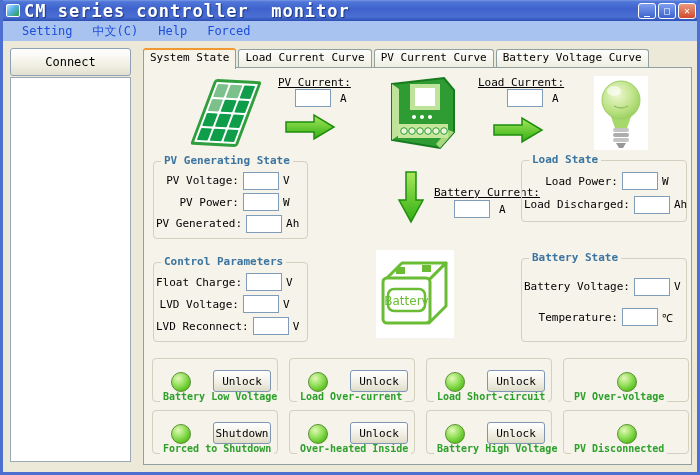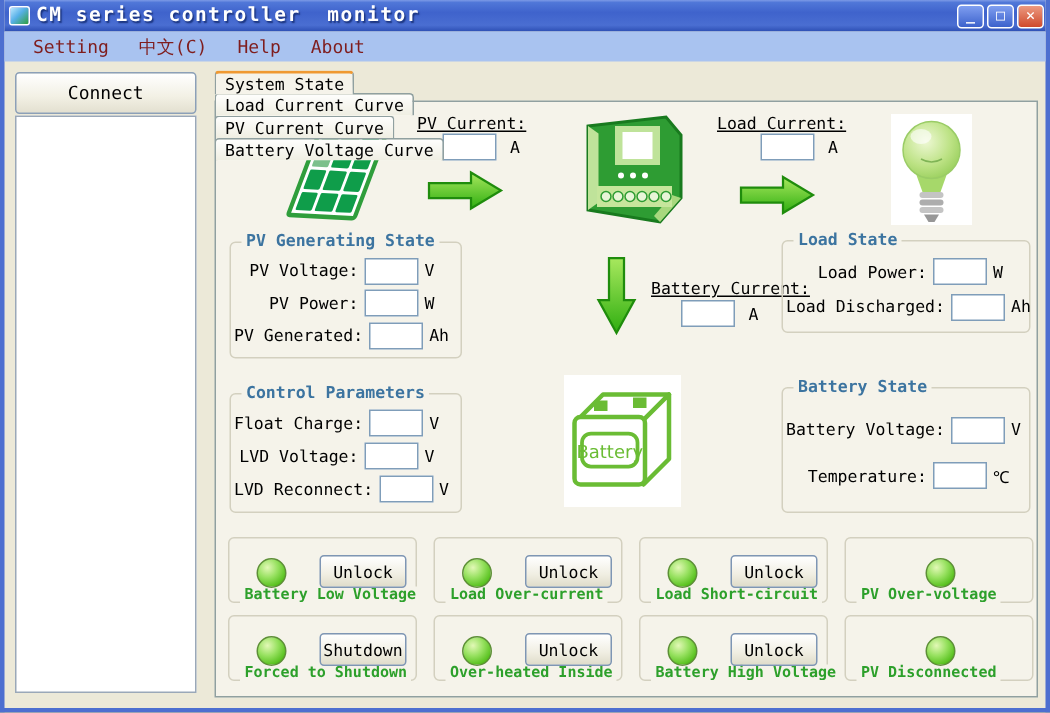--- a/index.html
+++ b/index.html
@@ -14,51 +14,51 @@
     position: absolute; left: -3px; top: 0; width: 700px; height: 21px;
     background: linear-gradient(180deg,#7c9ae6 0%,#5077d8 8%,#3f63cc 40%,#4a6ed2 80%,#2d4fb4 100%);
     display: flex; align-items: center; padding: 0 4px;
   }
   .app-icon {
     width: 14px; height: 13px; margin: 0 4px 0 2px;
     background: linear-gradient(135deg,#bfe9ff 0%,#57b0e8 45%,#2f9e3c 100%);
     border: 1px solid #fff; border-radius: 2px;
   }
   .title-text {
-    color: #fff; font-size: 13px; font-weight: bold; white-space: pre;
+    color: #fff; font-size: 17px; font-weight: bold; white-space: pre;
     text-shadow: 1px 1px 1px #1a337d; letter-spacing: 1px;
   }
   .winbtns { margin-left: auto; display: flex; gap: 2px; }
   .winbtn {
     width: 18px; height: 16px; border-radius: 3px; border: 1px solid #fff;
     color: #fff; font-size: 10px; font-weight: bold; line-height: 13px; text-align: center;
     background: linear-gradient(180deg,#7f9ef0,#3c62cc);
     cursor: default;
   }
   .winbtn.close { background: linear-gradient(180deg,#ec9980,#cf4a2c); }
   
   .menubar {
     position: absolute; left: -3px; top: 21px; width: 700px; height: 20px;
     background: #a9c3f0; display: flex; align-items: center; gap: 0;
-    font-size: 12px; color: #7f1d1d; padding-left: 12px;
+    font-size: 12px; color: #1d4ed8; padding-left: 12px;
   }
   .menu-item { padding: 2px 10px; cursor: default; }
   
   .connect-btn {
     position: absolute; left: 7px; top: 48px; width: 121px; height: 28px;
     background: linear-gradient(180deg,#ffffff,#f2f0e4 60%,#e3e0d0);
     border: 1px solid #8ca0b8; border-radius: 3px;
     font-family: inherit; font-size: 12px; color: #000; cursor: default;
   }
   .device-list {
     position: absolute; left: 7px; top: 77px; width: 121px; height: 385px;
     background: #fff; border: 1px solid #9aa8b8;
   }
   
-  .tabs { position: absolute; left: 140px; top: 47px; height: 21px; display: flex; align-items: flex-start; z-index: 3; flex-direction: column; }
+  .tabs { position: absolute; left: 140px; top: 47px; height: 21px; display: flex; align-items: center; z-index: 3; }
   .tab {
     height: 18px; padding: 1px 6px 0; margin-right: 2px; font-size: 11px; white-space: nowrap;
     background: linear-gradient(180deg,#fefefd,#efeee2);
     border: 1px solid #90a0a0; border-bottom: none; border-radius: 3px 3px 0 0;
     cursor: default;
   }
   .tab.active {
     height: 21px; background: #f5f3ea; border-top: 2px solid #ef9932;
     position: relative; z-index: 4; margin-bottom: -1px;
   }
@@ -124,21 +124,21 @@
       <div class="winbtn">_</div>
       <div class="winbtn">□</div>
       <div class="winbtn close">✕</div>
     </div>
   </div>
 
   <div class="menubar">
     <span class="menu-item">Setting</span>
     <span class="menu-item">中文(C)</span>
     <span class="menu-item">Help</span>
-    <span class="menu-item">About</span>
+    <span class="menu-item">Forced</span>
   </div>
 
   <button class="connect-btn">Connect</button>
   <div class="device-list"></div>
 
   <div class="tabs">
     <div class="tab active">System State</div>
     <div class="tab">Load Current Curve</div>
     <div class="tab">PV Current Curve</div>
     <div class="tab">Battery Voltage Curve</div>

